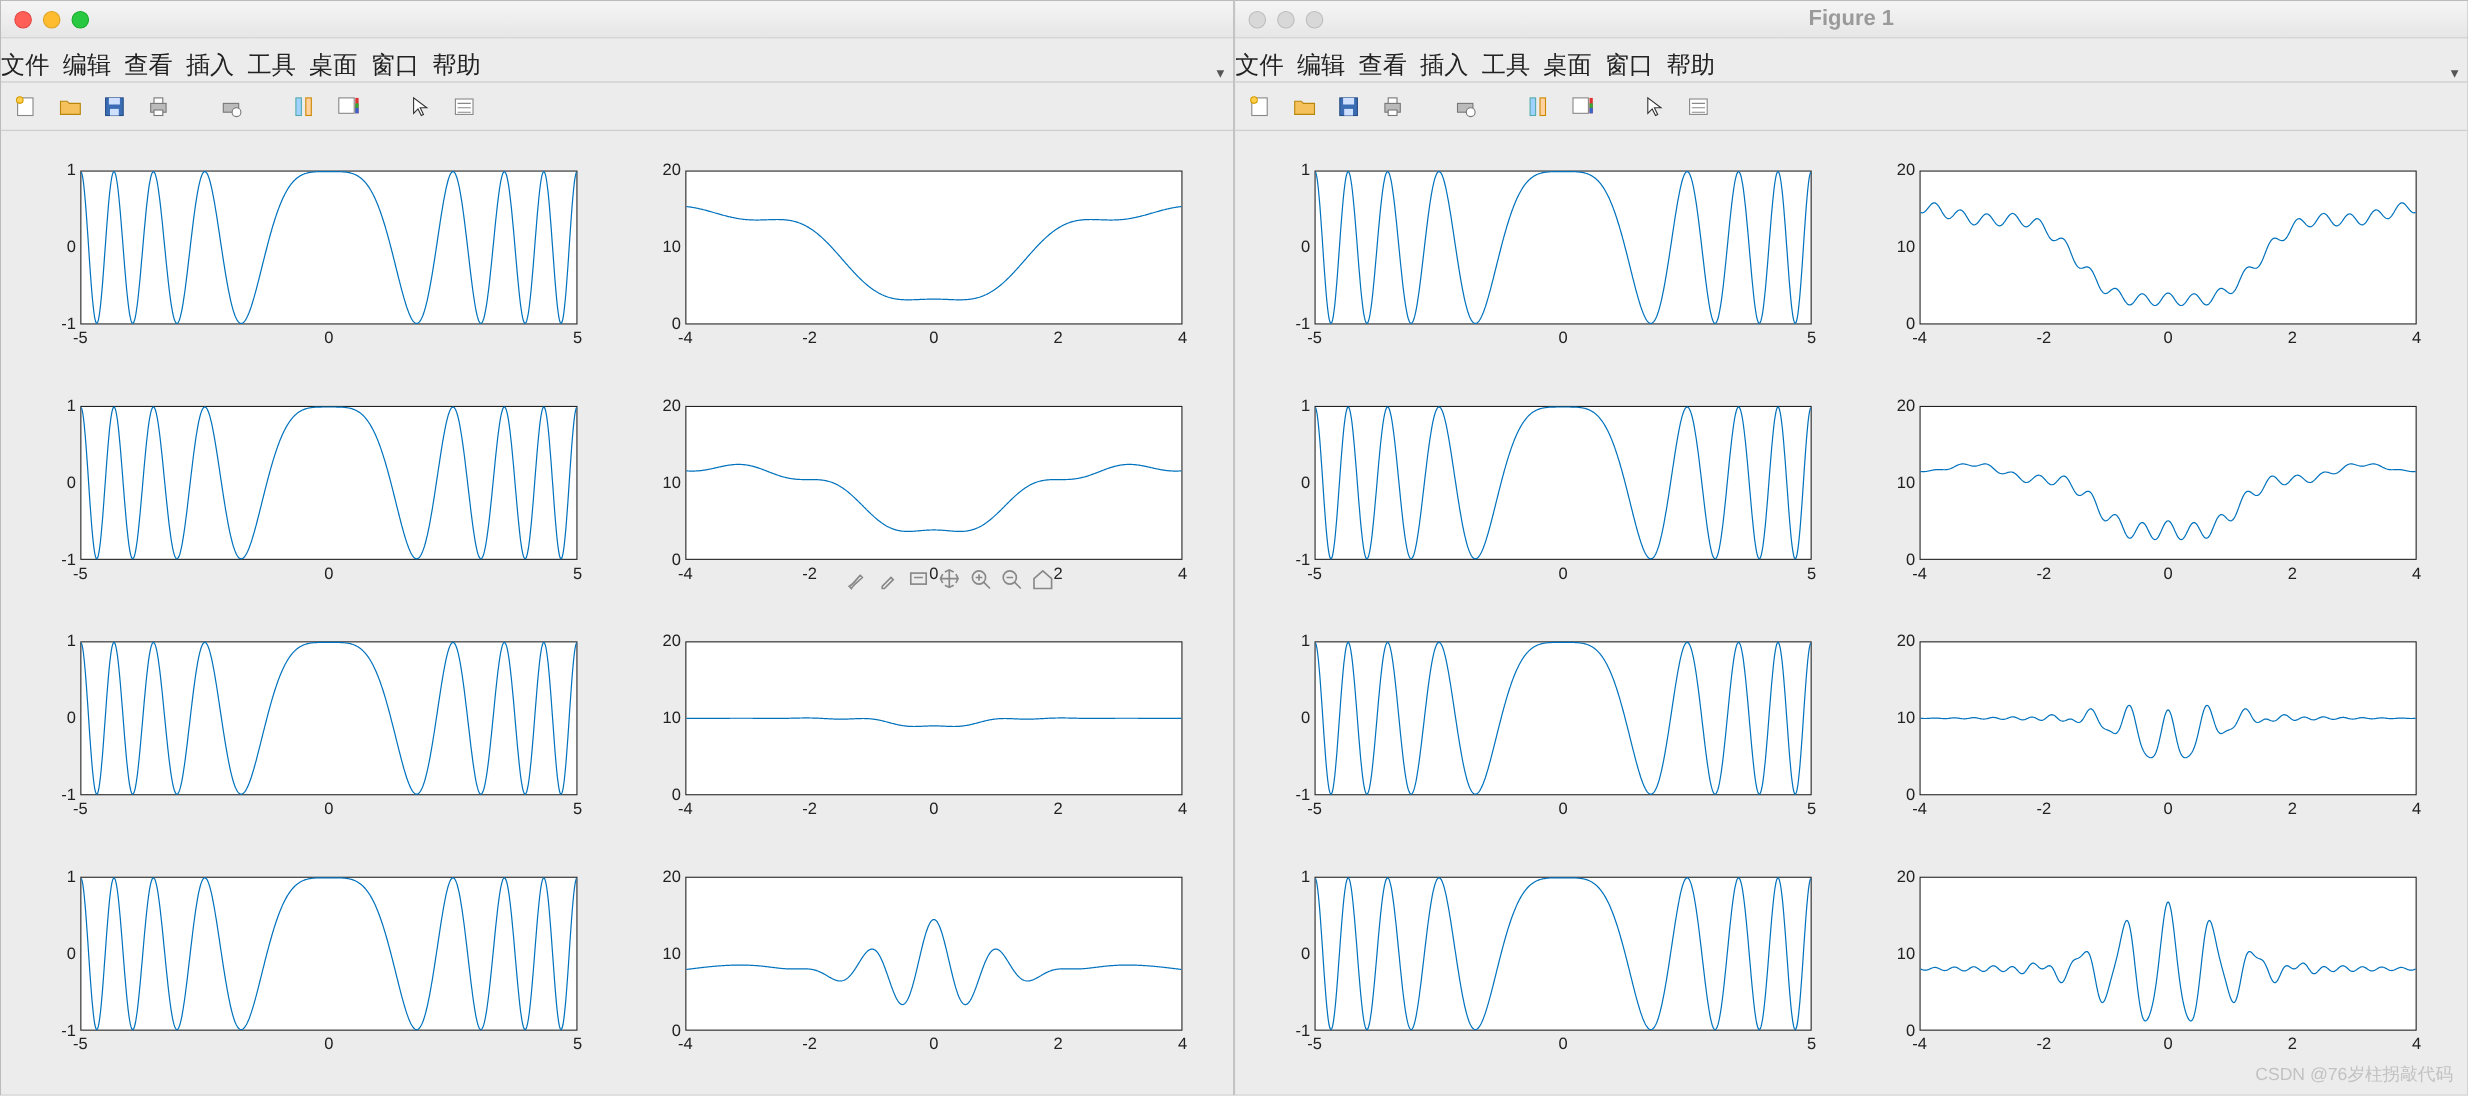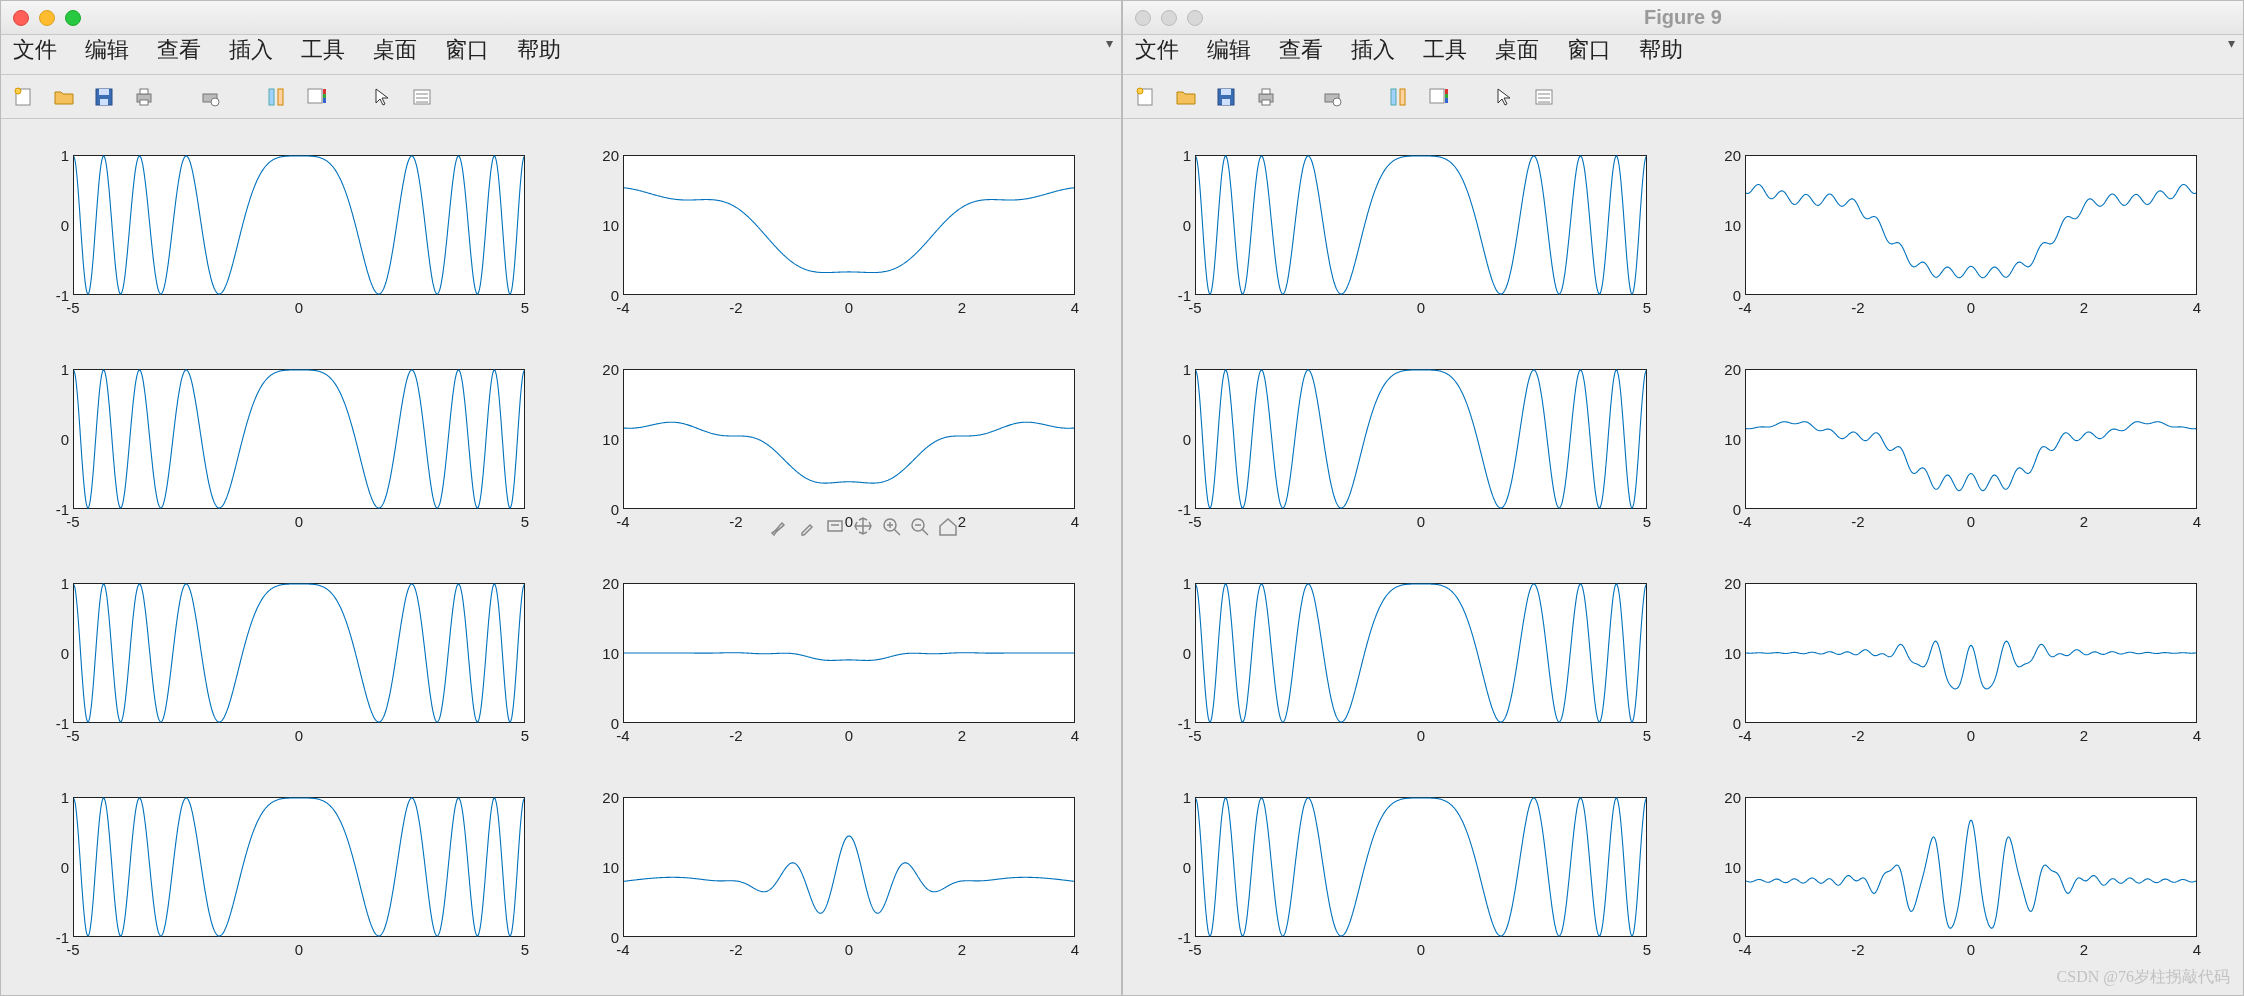--- a/index.html
+++ b/index.html
@@ -41,23 +41,23 @@
   .t-green { background:#28c840; border:1px solid #1aab29;}
   .t-grey { background:#d8d8d8; border:1px solid #bcbcbc;}
   .title {
     position:absolute; left:0; right:0; text-align:center;
     font-weight:600; font-size:20px; color:#3a3a3a;
     pointer-events:none;
   }
   .title.inactive { color:#9a9a9a; }
   .menubar {
     height: 40px;
-    display:flex; align-items:flex-start;
-    padding: 0 12px;
-    gap: 28px;
+    display:flex; align-items:flex-end;
+    padding: 0 0;
+    gap: 12px;
     font-size: 22px;
     background:#ececec;
     border-bottom:1px solid #c8c8c8;
     position:relative;
   }
   .menubar .menu-item { color:#222; cursor:default; }
   .menubar .expander {
     position:absolute; right:8px; font-size:14px; color:#555;
   }
   .toolbar {
@@ -109,21 +109,21 @@
   .hover-tools {
     position:absolute;
     display:flex; gap:6px;
     z-index:5;
   }
   .hover-tools svg { width:22px; height:22px; stroke:#888; fill:none; stroke-width:1.5;}
   .watermark {
     position:absolute;
     right:14px; bottom:8px;
     font-size:16px; color:#c2c2c2;
-    font-family: Liberation Serif, serif;
+    font-family: Liberation Sans, sans-serif;
   }
 </style>
 </head>
 <body>
 
 <div class="figure-window">
   <div class="titlebar">
     <div class="traffic">
       <span class="t-red"></span>
       <span class="t-yellow"></span>
@@ -349,21 +349,21 @@
     </div>
 </div>
 
 <div class="figure-window">
   <div class="titlebar">
     <div class="traffic">
       <span class="t-grey"></span>
       <span class="t-grey"></span>
       <span class="t-grey"></span>
     </div>
-    <div class="title inactive">Figure 9</div>
+    <div class="title inactive">Figure 1</div>
   </div>
   <div class="menubar">
     <span class="menu-item">文件</span>
     <span class="menu-item">编辑</span>
     <span class="menu-item">查看</span>
     <span class="menu-item">插入</span>
     <span class="menu-item">工具</span>
     <span class="menu-item">桌面</span>
     <span class="menu-item">窗口</span>
     <span class="menu-item">帮助</span>

